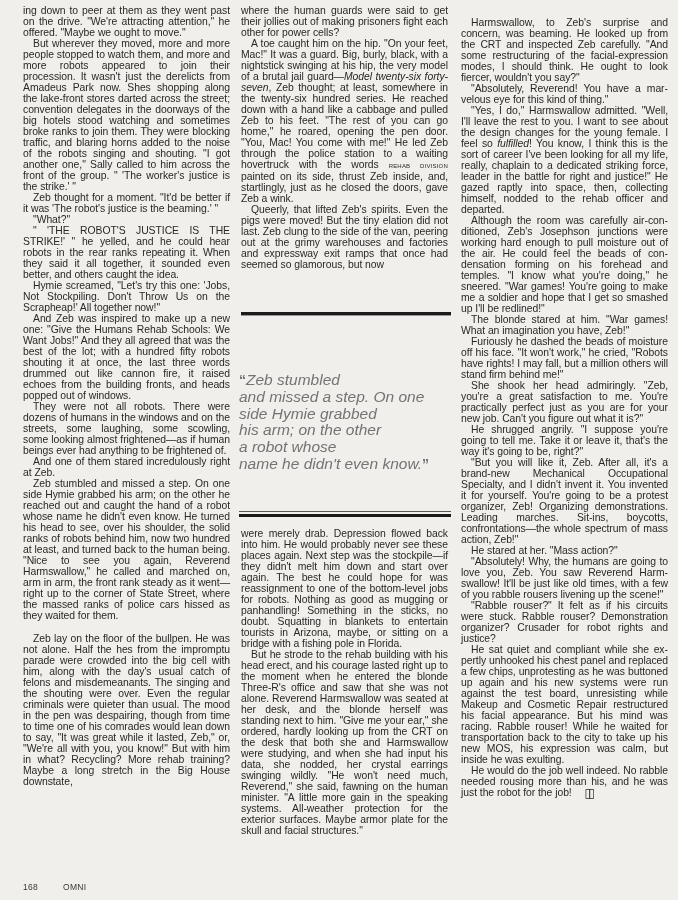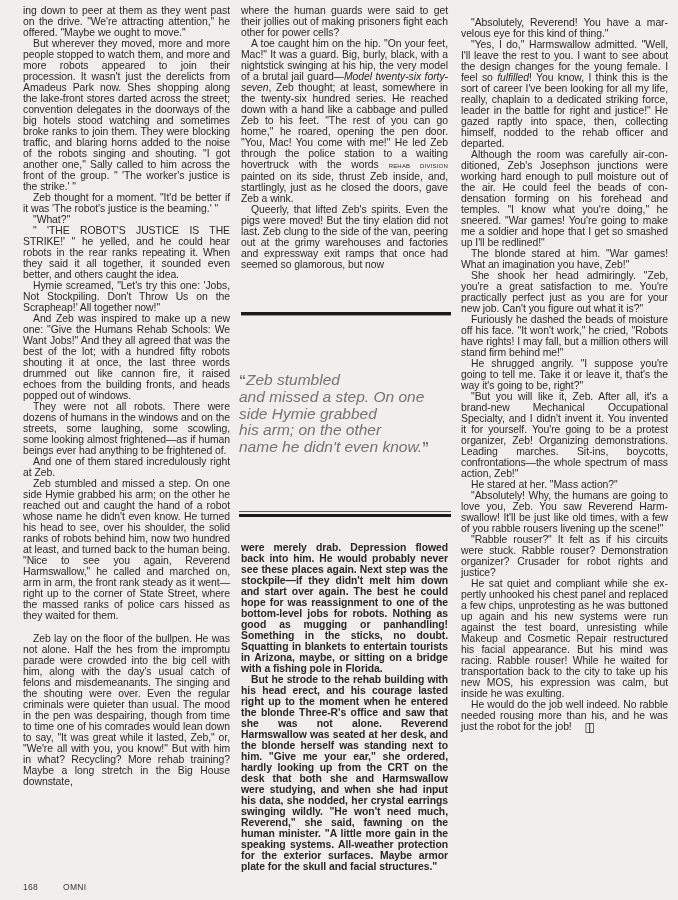--- a/index.html
+++ b/index.html
@@ -86,40 +86,42 @@
     <p>Queerly, that lifted Zeb's spirits. Even the pigs were moved! But the tiny elation did not last. Zeb clung to the side of the van, peering out at the grimy warehouses and factories and expressway exit ramps that once had seemed so glamorous, but now</p>
   </div>
 
   <div class="pull">
     <div class="rule-top"></div>
     <div class="pull-text">
       <span class="line"><span class="qmark">“</span><span>Zeb stumbled</span></span>
       <span class="line">and missed a step. On one</span>
       <span class="line">side Hymie grabbed</span>
       <span class="line">his arm; on the other</span>
+      <span class="line">a robot whose</span>
       <span class="line"><span>name he didn't even know.</span><span class="qmark">”</span></span>
     </div>
     <div class="rule-bottom">
       <div class="thin"></div>
       <div class="thick"></div>
     </div>
   </div>
 
-  <div class="col col2" style="top:542px;font-weight:bold;">
+  <div class="col col2" style="top:528px;">
     <p class="noindent">were merely drab. Depression flowed back into him. He would probably never see these places again. Next step was the stock­pile—if they didn't melt him down and start over again. The best he could hope for was reassignment to one of the bottom-level jobs for robots. Nothing as good as mugging or panhandling! Something in the sticks, no doubt. Squatting in blankets to enter­tain tourists in Arizona, maybe, or sitting on a bridge with a fishing pole in Florida.</p>
     <p>But he strode to the rehab building with his head erect, and his courage lasted right up to the moment when he entered the blonde Three-R's office and saw that she was not alone. Reverend Harmswallow was seated at her desk, and the blonde herself was standing next to him. "Give me your ear," she ordered, hardly looking up from the CRT on the desk that both she and Harmswallow were studying, and when she had input his data, she nodded, her crystal earrings swinging wildly. "He won't need much, Reverend," she said, fawning on the human minister. "A little more gain in the speaking systems. All-weather protection for the exterior surfaces. Maybe armor plate for the skull and facial structures."</p>
   </div>
 
   <div class="col col3" style="top:17px;">
+    <p>Harmswallow, to Zeb's surprise and concern, was beaming. He looked up from the CRT and inspected Zeb carefully. "And some restructuring of the facial-expres­sion modes, I should think. He ought to look fiercer, wouldn't you say?"</p>
     <p>"Absolutely, Reverend! You have a mar­velous eye for this kind of thing."</p>
     <p><span>"Yes, I do," Harmswallow admitted. "Well, I'll leave the rest to you. I want to see about the design changes for the young female. I feel so </span><i>fulfilled</i><span>! You know, I think this is the sort of career I've been looking for all my life, really, chaplain to a dedicated striking force, leader in the battle for right and justice!" He gazed raptly into space, then, collecting himself, nodded to the re­hab officer and departed.</span></p>
     <p>Although the room was carefully air-con­ditioned, Zeb's Josephson junctions were working hard enough to pull moisture out of the air. He could feel the beads of con­densation forming on his forehead and temples. "I know what you're doing," he sneered. "War games! You're going to make me a soldier and hope that I get so smashed up I'll be redlined!"</p>
     <p>The blonde stared at him. "War games! What an imagination you have, Zeb!"</p>
+    <p>Furiously he dashed the beads of mois­ture off his face. "It won't work," he cried, "Robots have rights! I may fall, but a million others will stand firm behind me!"</p>
     <p>She shook her head admiringly. "Zeb, you're a great satisfaction to me. You're practically perfect just as you are for your new job. Can't you figure out what it is?"</p>
-    <p>Furiously he dashed the beads of mois­ture off his face. "It won't work," he cried, "Robots have rights! I may fall, but a million others will stand firm behind me!"</p>
     <p>He shrugged angrily. "I suppose you're going to tell me. Take it or leave it, that's the way it's going to be, right?"</p>
     <p>"But you will like it, Zeb. After all, it's a brand-new Mechanical Occupational Specialty, and I didn't invent it. You in­vented it for yourself. You're going to be a protest organizer, Zeb! Organizing dem­onstrations. Leading marches. Sit-ins, boycotts, confrontations—the whole spectrum of mass action, Zeb!"</p>
     <p>He stared at her. "Mass action?"</p>
     <p>"Absolutely! Why, the humans are going to love you, Zeb. You saw Reverend Harm­swallow! It'll be just like old times, with a few of you rabble rousers livening up the scene!"</p>
     <p>"Rabble rouser?" It felt as if his circuits were stuck. Rabble rouser? Demonstra­tion organizer? Crusader for robot rights and justice?</p>
     <p>He sat quiet and compliant while she ex­pertly unhooked his chest panel and re­placed a few chips, unprotesting as he was buttoned up again and his new systems were run against the test board, unresist­ing while Makeup and Cosmetic Repair restructured his facial appearance. But his mind was racing. Rabble rouser! While he waited for transportation back to the city to take up his new MOS, his expression was calm, but inside he was exulting.</p>
     <p><span>He would do the job well indeed. No rab­ble needed rousing more than his, and he was just the robot for the job!</span> <span class="endmark">▯▯</span></p>
   </div>
 
   <div class="folio">

